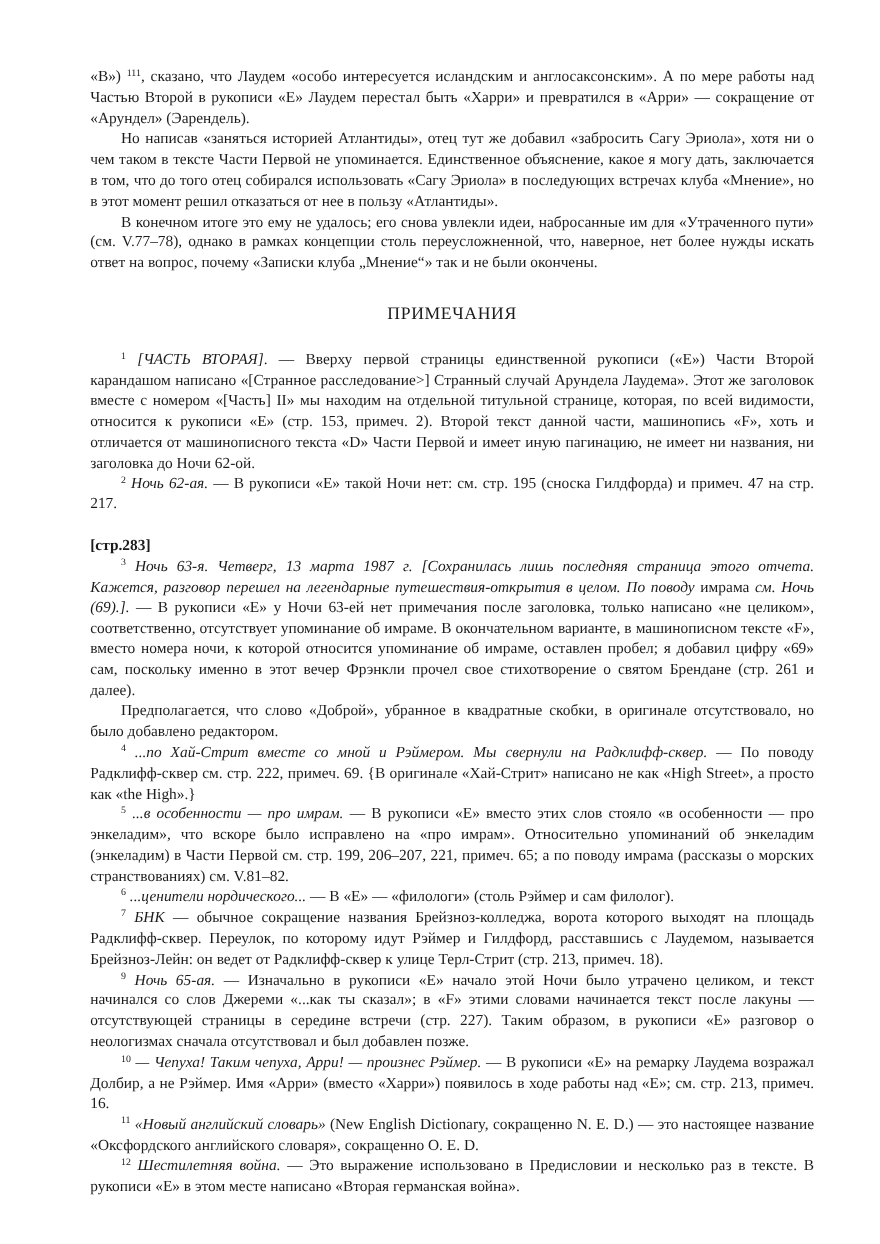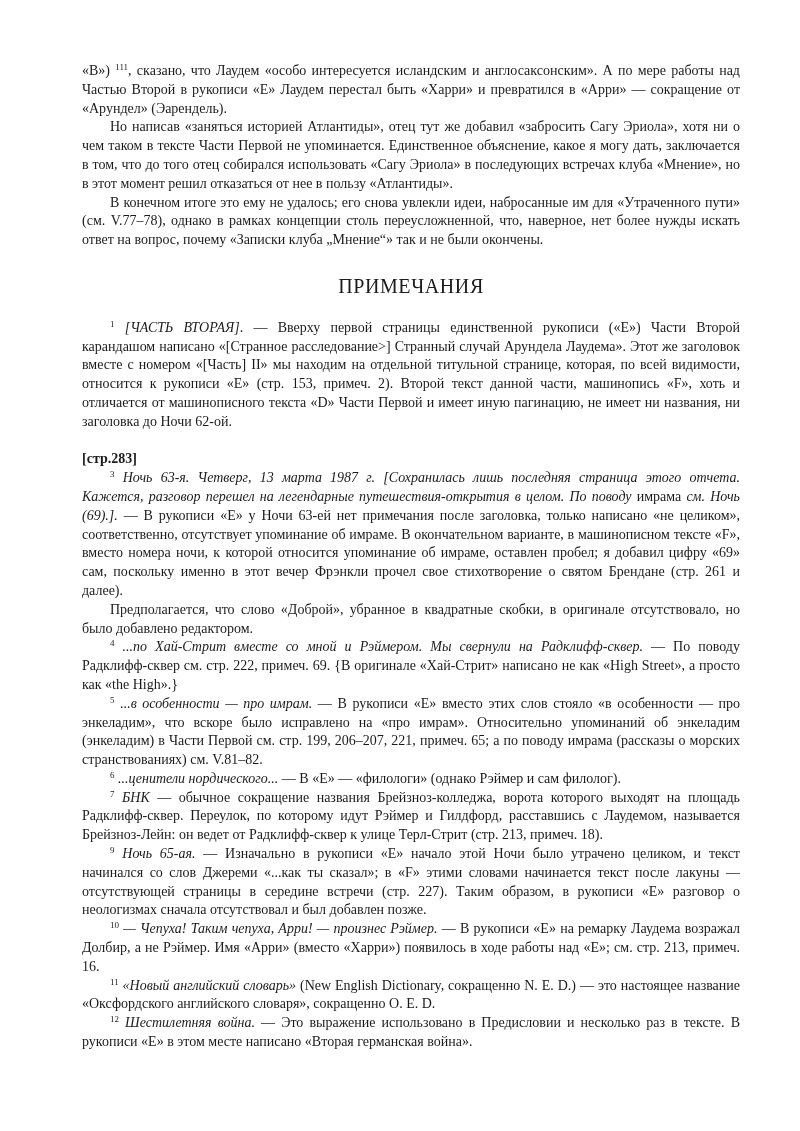--- a/index.html
+++ b/index.html
@@ -25,21 +25,21 @@
   .it { font-style: italic; }
   sup.note-num {
     font-size: 9px;
     line-height: 0;
     vertical-align: baseline;
     position: relative;
     top: -5px;
   }
   .heading {
     font-weight: normal;
-    font-size: 20px;
+    font-size: 16px;
     letter-spacing: 0.6px;
     text-align: center;
     text-indent: 0;
     margin: 27px 0 23px 0;
   }
   .marker {
     margin: 18.8px 0 0 0;
     text-align: left;
     text-indent: 0;
     font-weight: bold;
@@ -48,25 +48,26 @@
 </head>
 <body>
 
 <div class="page">
   <div>
       <p class="para noindent"><span>«В») </span><sup class="note-num">111</sup><span>, сказано, что Лаудем «особо интересуется исландским и англосаксонским». А по мере работы над Частью Второй в рукописи «Е» Лаудем перестал быть «Харри» и превратился в «Арри» — сокращение от «Арундел» (Эарендель).</span></p>
       <p class="para"><span>Но написав «заняться историей Атлантиды», отец тут же добавил «забросить Сагу Эриола», хотя ни о чем таком в тексте Части Первой не упоминается. Единственное объяснение, какое я могу дать, заключается в том, что до того отец собирался использовать «Сагу Эриола» в последующих встречах клуба «Мнение», но в этот момент решил отказаться от нее в пользу «Атлантиды».</span></p>
       <p class="para"><span>В конечном итоге это ему не удалось; его снова увлекли идеи, набросанные им для «Утраченного пути» (см. V.77–78), однако в рамках концепции столь переусложненной, что, наверное, нет более нужды искать ответ на вопрос, почему «Записки клуба „Мнение“» так и не были окончены.</span></p>
       <h2 class="heading">ПРИМЕЧАНИЯ</h2>
       <p class="para"><sup class="note-num">1</sup><span class="it"> [ЧАСТЬ ВТОРАЯ]</span><span>. — Вверху первой страницы единственной рукописи («Е») Части Второй карандашом написано «[Странное расследование&gt;] Странный случай Арундела Лаудема». Этот же заголовок вместе с номером «[Часть] II» мы находим на отдельной титульной странице, которая, по всей видимости, относится к рукописи «Е» (стр. 153, примеч. 2). Второй текст данной части, машинопись «F», хоть и отличается от машинописного текста «D» Части Первой и имеет иную пагинацию, не имеет ни названия, ни заголовка до Ночи 62-ой.</span></p>
+      <p class="para"><sup class="note-num">2</sup><span class="it"> Ночь 62-ая.</span><span> — В рукописи «Е» такой Ночи нет: см. стр. 195 (сноска Гилдфорда) и примеч. 47 на стр. 217.</span></p>
       <p class="para marker">[стр.283]</p>
       <p class="para"><sup class="note-num">3</sup><span class="it"> Ночь 63-я. Четверг, 13 марта 1987 г. [Сохранилась лишь последняя страница этого отчета. Кажется, разговор перешел на легендарные путешествия-открытия в целом. По поводу </span><span>имрама</span><span class="it"> см. Ночь (69).].</span><span> — В рукописи «Е» у Ночи 63-ей нет примечания после заголовка, только написано «не целиком», соответственно, отсутствует упоминание об имраме. В окончательном варианте, в машинописном тексте «F», вместо номера ночи, к которой относится упоминание об имраме, оставлен пробел; я добавил цифру «69» сам, поскольку именно в этот вечер Фрэнкли прочел свое стихотворение о святом Брендане (стр. 261 и далее).</span></p>
       <p class="para"><span>Предполагается, что слово «Доброй», убранное в квадратные скобки, в оригинале отсутствовало, но было добавлено редактором.</span></p>
       <p class="para"><sup class="note-num">4</sup><span class="it"> ...по Хай-Стрит вместе со мной и Рэймером. Мы свернули на Радклифф-сквер.</span><span> — По поводу Радклифф-сквер см. стр. 222, примеч. 69. {В оригинале «Хай-Стрит» написано не как «High Street», а просто как «the High».}</span></p>
       <p class="para"><sup class="note-num">5</sup><span class="it"> ...в особенности — про имрам.</span><span> — В рукописи «Е» вместо этих слов стояло «в особенности — про энкеладим», что вскоре было исправлено на «про имрам». Относительно упоминаний об энкеладим (энкеладим) в Части Первой см. стр. 199, 206–207, 221, примеч. 65; а по поводу имрама (рассказы о морских странствованиях) см. V.81–82.</span></p>
-      <p class="para"><sup class="note-num">6</sup><span class="it"> ...ценители нордического...</span><span> — В «Е» — «филологи» (однако Рэймер и сам филолог).</span></p>
+      <p class="para"><sup class="note-num">6</sup><span class="it"> ...ценители нордического...</span><span> — В «Е» — «филологи» (столь Рэймер и сам филолог).</span></p>
       <p class="para"><sup class="note-num">7</sup><span class="it"> БНК</span><span> — обычное сокращение названия Брейзноз-колледжа, ворота которого выходят на площадь Радклифф-сквер. Переулок, по которому идут Рэймер и Гилдфорд, расставшись с Лаудемом, называется Брейзноз-Лейн: он ведет от Радклифф-сквер к улице Терл-Стрит (стр. 213, примеч. 18).</span></p>
       <p class="para"><sup class="note-num">9</sup><span class="it"> Ночь 65-ая.</span><span> — Изначально в рукописи «Е» начало этой Ночи было утрачено целиком, и текст начинался со слов Джереми «...как ты сказал»; в «F» этими словами начинается текст после лакуны — отсутствующей страницы в середине встречи (стр. 227). Таким образом, в рукописи «Е» разговор о неологизмах сначала отсутствовал и был добавлен позже.</span></p>
       <p class="para"><sup class="note-num">10</sup><span class="it"> — Чепуха! Таким чепуха, Арри! — произнес Рэймер.</span><span> — В рукописи «Е» на ремарку Лаудема возражал Долбир, а не Рэймер. Имя «Арри» (вместо «Харри») появилось в ходе работы над «Е»; см. стр. 213, примеч. 16.</span></p>
       <p class="para"><sup class="note-num">11</sup><span class="it"> «Новый английский словарь»</span><span> (New English Dictionary, сокращенно N. E. D.) — это настоящее название «Оксфордского английского словаря», сокращенно O. E. D.</span></p>
       <p class="para"><sup class="note-num">12</sup><span class="it"> Шестилетняя война.</span><span> — Это выражение использовано в Предисловии и несколько раз в тексте. В рукописи «Е» в этом месте написано «Вторая германская война».</span></p>
     </div>
 </div>
 
 </body></html>

